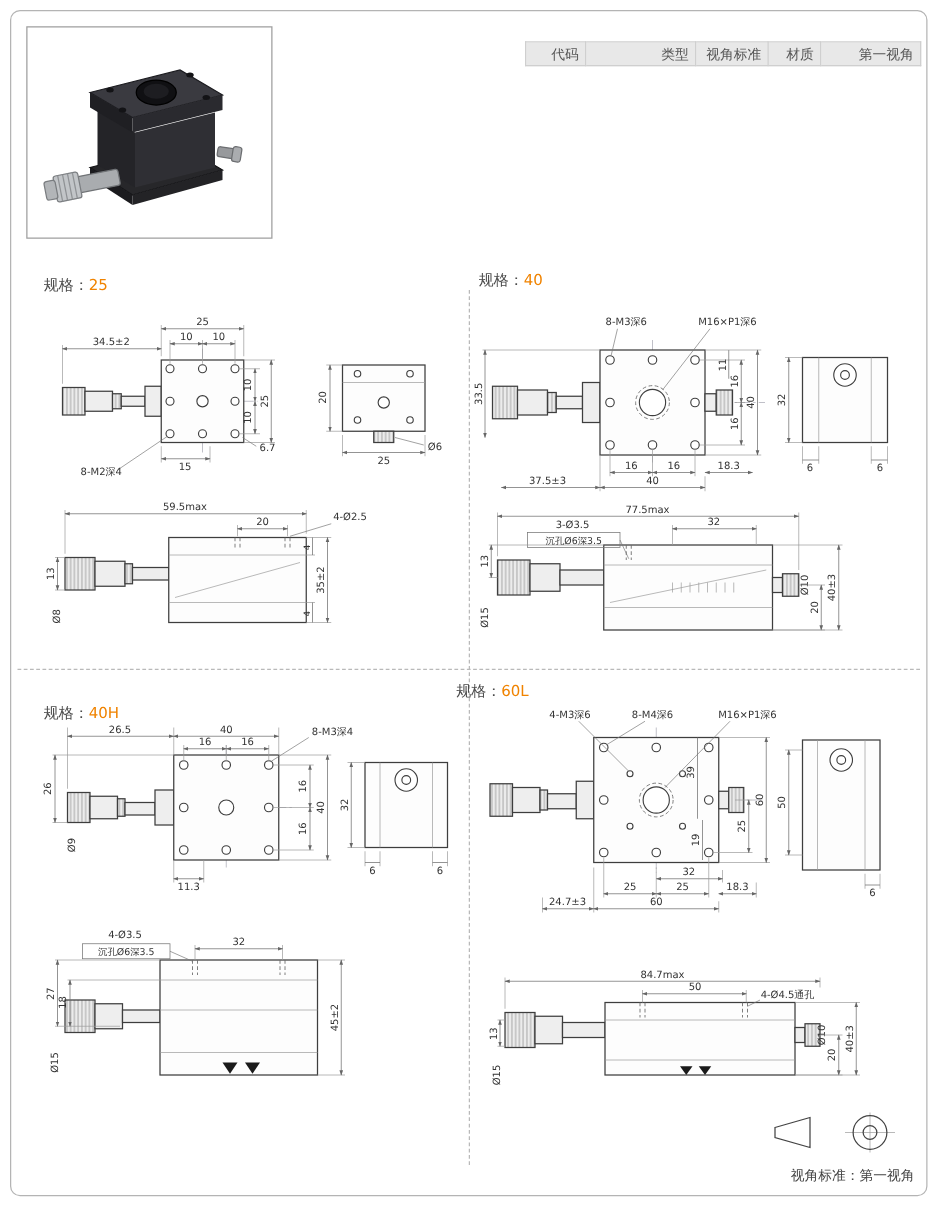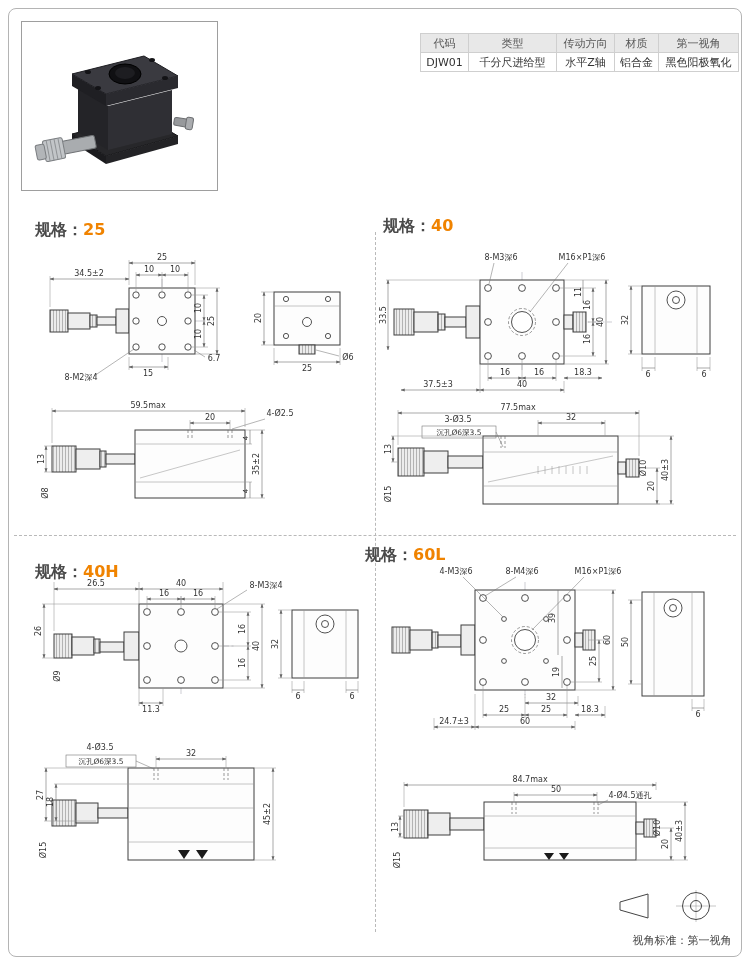--- a/index.html
+++ b/index.html
@@ -1,24 +1,24 @@
 <!DOCTYPE html>
 <html><head>
 <meta charset="utf-8">
 <style>
 html,body{margin:0;padding:0}
 body{width:750px;height:965px;background:#fff;font-family:"DejaVu Sans","Liberation Sans",sans-serif;color:#333;position:relative;overflow:hidden}
 .frame{position:absolute;left:8px;top:8px;width:732px;height:947px;border:1px solid #b4b4b4;border-radius:8px}
 .photo-box{position:absolute;left:21px;top:21px;width:195px;height:168px;border:1px solid #9e9e9e;background:#fff}
 table.spec{position:absolute;left:420px;top:33px;border-collapse:collapse;font-size:11px;table-layout:fixed}
-table.spec th,table.spec td{border:1px solid #cfcfcf;text-align:center;padding:0 5px;height:18px;white-space:nowrap;font-weight:400}
+table.spec th,table.spec td{border:1px solid #cfcfcf;text-align:right;padding:0 5px;height:18px;white-space:nowrap;font-weight:400}
 table.spec th{background:#e8e8e8;color:#555}
 table.spec td{color:#333;background:#fff}
 td.code{color:#f08300;font-weight:700}
-.sec-label{position:absolute;font-size:16px;font-weight:700;color:#4a4a4a}
+.sec-label{position:absolute;font-size:12px;font-weight:400;color:#4a4a4a}
 .sec-label .size{color:#f08300}
 .divider-h{position:absolute;left:14px;top:535px;width:722px;border-top:1px dashed #b9b9b9}
 .divider-v{position:absolute;left:375px;top:232px;height:700px;border-left:1px dashed #b9b9b9}
 svg.drw{position:absolute;overflow:visible}
 svg text{font-family:"DejaVu Sans","Liberation Sans",sans-serif;font-size:8px;fill:#333;text-anchor:middle}
 svg text.t7{font-size:7px}
 svg text.t75{font-size:7.5px}
 svg text.ft{font-size:11px;fill:#444}
 .ol{fill:#fdfdfd;stroke:#3e3e3e;stroke-width:1}
 .met{fill:#eeeeee;stroke:#3e3e3e;stroke-width:1}
@@ -90,30 +90,23 @@
       <col style="width:48px">
       <col style="width:88px">
       <col style="width:58px">
       <col style="width:42px">
       <col style="width:80px">
     </colgroup>
 <tbody>
       <tr>
 <th>代码</th>
 <th>类型</th>
-<th>传动方向</th>
+<th>视角标准</th>
 <th>材质</th>
 <th>第一视角</th>
-</tr>
-<tr>
-<td class="code">DJW01</td>
-<td>千分尺进给型</td>
-<td>水平Z轴</td>
-<td>铝合金</td>
-<td>黑色阳极氧化</td>
 </tr>
 </tbody>
   </table>
 
 <div class="divider-h"></div>
 <div class="divider-v"></div>
 
 <div class="sec-label" style="left:35px;top:220px"><span>规格：</span><span class="size">25</span></div>
 <div class="sec-label" style="left:383px;top:216px"><span>规格：</span><span class="size">40</span></div>
 <div class="sec-label" style="left:35px;top:562px"><span>规格：</span><span class="size">40H</span></div>

